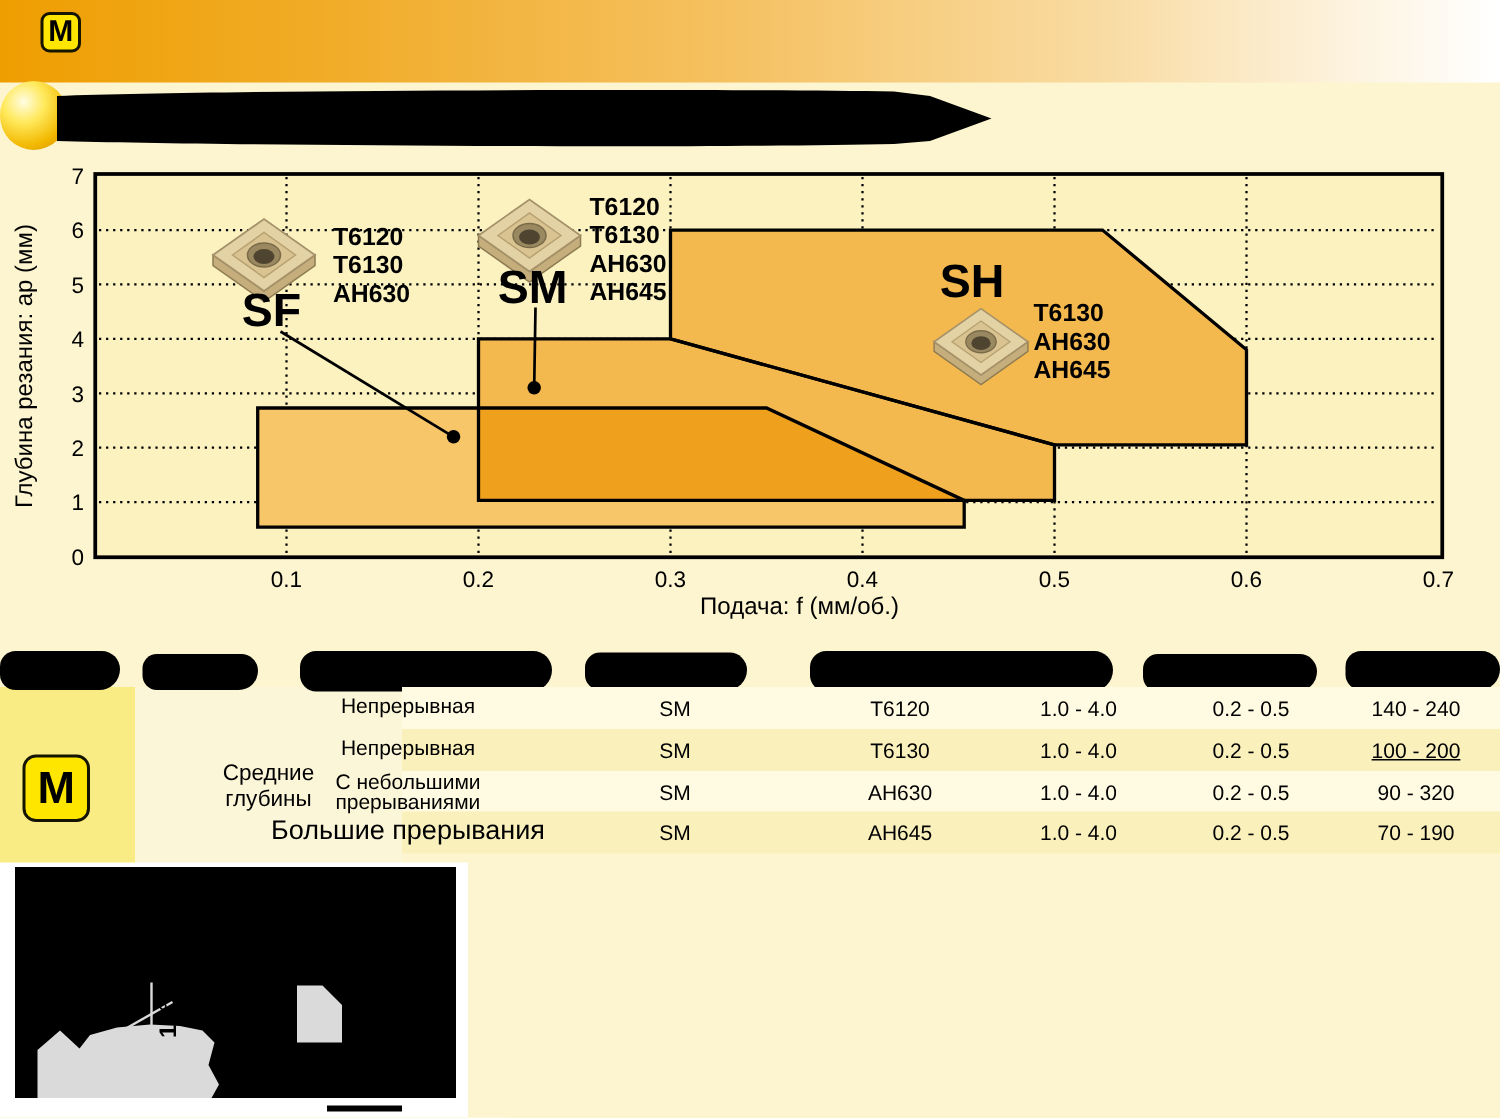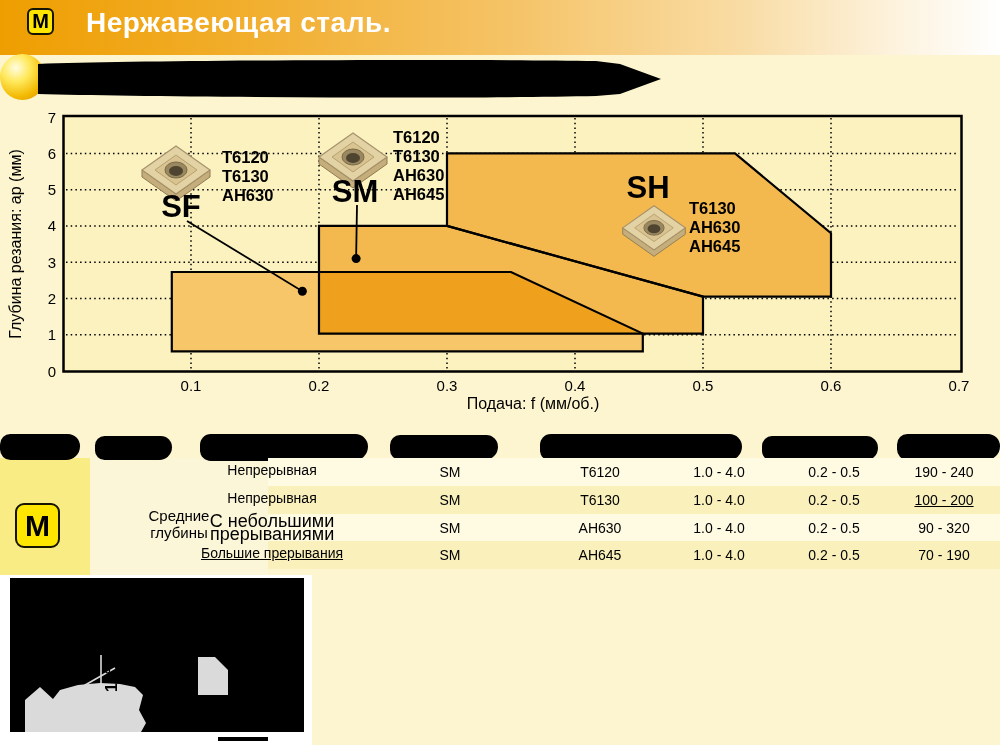--- a/index.html
+++ b/index.html
@@ -21,33 +21,32 @@
   
   .table-section{position:absolute;top:434px;left:0;width:1000px;height:145px;}
   .blob{position:absolute;background:#000;}
   .tcol1{position:absolute;left:0;top:24px;width:90px;height:121px;background:#FAEC85;}
   .tcol2{position:absolute;left:90px;top:24px;width:178px;height:121px;background:#FCF6D8;}
   .m-badge2{position:absolute;left:15px;top:69px;width:45px;height:45px;background:#FFE600;
     border:2.5px solid #141400;border-radius:9px;display:flex;align-items:center;justify-content:center;
     font-size:30px;font-weight:bold;box-sizing:border-box;}
   .group-label{position:absolute;left:90px;top:73px;width:178px;text-align:center;font-size:15px;line-height:17px;}
   .stripe{position:absolute;left:268px;width:732px;}
-  .cell{position:absolute;transform:translateX(-50%);font-size:14px;white-space:nowrap;text-align:right;}
+  .cell{position:absolute;transform:translateX(-50%);font-size:14px;white-space:nowrap;text-align:left;}
   
   .diagram-white{position:absolute;top:575px;left:0;width:312px;height:170px;background:#FFFFFF;}
   .diagram-svg{position:absolute;top:575px;left:0;}
 </style>
 </head>
 <body>
 
 <div class="page">
 
   <div class="header">
     <div class="m-badge">M</div>
-    <div class="page-title">Нержавеющая сталь.</div>
   </div>
 
   <div class="ball"></div>
   <svg class="banner-svg" width="680" height="44" viewBox="0 0 680 44">
     <path d="M38,8 C150,4 470,3 596,5 L620,8 L661,23 L620,38 L596,40 C460,43 150,41 38,38 Z" fill="#000000"></path>
   </svg>
 
   <svg id="chart-svg" class="chart-svg" width="1000" height="312" viewBox="0 0 1000 312">
       <rect x="63.5" y="11" width="898" height="255.5" fill="#FBF2C0" stroke="#000" stroke-width="2.5"></rect>
       <line x1="191" y1="13" x2="191" y2="264" stroke="#000" stroke-width="1.5" stroke-dasharray="1.5 3.2"></line>
@@ -142,42 +141,42 @@
       <div class="blob" style="left: 762px; width: 116px; top: 2px; height: 25px; border-radius: 12px 14px 16px 12px;"></div>
       <div class="blob" style="left: 897px; width: 103px; top: 0px; height: 26px; border-radius: 12px 14px 16px 12px;"></div>
       <div class="stripe" style="top: 24px; height: 28px; background: rgb(255, 251, 227);"></div>
       <div class="cell" style="left: 272px; top: 30px; font-size: 14px; line-height: 13px;">
         <div>Непрерывная</div>
       </div>
       <div class="cell" style="left: 450px; top: 30px;">SM</div>
       <div class="cell" style="left: 600px; top: 30px;">T6120</div>
       <div class="cell" style="left: 719px; top: 30px;">1.0 - 4.0</div>
       <div class="cell" style="left: 834px; top: 30px;">0.2 - 0.5</div>
-      <div class="cell" style="left: 944px; top: 30px;">190 - 240</div>
+      <div class="cell" style="left: 944px; top: 30px;">140 - 240</div>
       <div class="stripe" style="top: 52px; height: 28px; background: rgb(249, 240, 188);"></div>
       <div class="cell" style="left: 272px; top: 58px; font-size: 14px; line-height: 13px;">
         <div>Непрерывная</div>
       </div>
       <div class="cell" style="left: 450px; top: 58px;">SM</div>
       <div class="cell" style="left: 600px; top: 58px;">T6130</div>
       <div class="cell" style="left: 719px; top: 58px;">1.0 - 4.0</div>
       <div class="cell" style="left: 834px; top: 58px;">0.2 - 0.5</div>
       <div class="cell" style="left: 944px; top: 58px; text-decoration: underline;">100 - 200</div>
       <div class="stripe" style="top: 80px; height: 27px; background: rgb(255, 251, 227);"></div>
-      <div class="cell" style="left: 272px; top: 80.5px; font-size: 18px; line-height: 13px;">
+      <div class="cell" style="left: 272px; top: 80.5px; font-size: 14px; line-height: 13px;">
         <div>С небольшими</div>
         <div>прерываниями</div>
       </div>
       <div class="cell" style="left: 450px; top: 85.5px;">SM</div>
       <div class="cell" style="left: 600px; top: 85.5px;">AH630</div>
       <div class="cell" style="left: 719px; top: 85.5px;">1.0 - 4.0</div>
       <div class="cell" style="left: 834px; top: 85.5px;">0.2 - 0.5</div>
       <div class="cell" style="left: 944px; top: 85.5px;">90 - 320</div>
       <div class="stripe" style="top: 107px; height: 28px; background: rgb(249, 240, 188);"></div>
-      <div class="cell" style="left: 272px; top: 113px; font-size: 14px; line-height: 13px; text-decoration: underline;">
+      <div class="cell" style="left: 272px; top: 113px; font-size: 18px; line-height: 13px;">
         <div>Большие прерывания</div>
       </div>
       <div class="cell" style="left: 450px; top: 113px;">SM</div>
       <div class="cell" style="left: 600px; top: 113px;">AH645</div>
       <div class="cell" style="left: 719px; top: 113px;">1.0 - 4.0</div>
       <div class="cell" style="left: 834px; top: 113px;">0.2 - 0.5</div>
       <div class="cell" style="left: 944px; top: 113px;">70 - 190</div>
     </div>
 
   <div class="diagram-white"></div>

